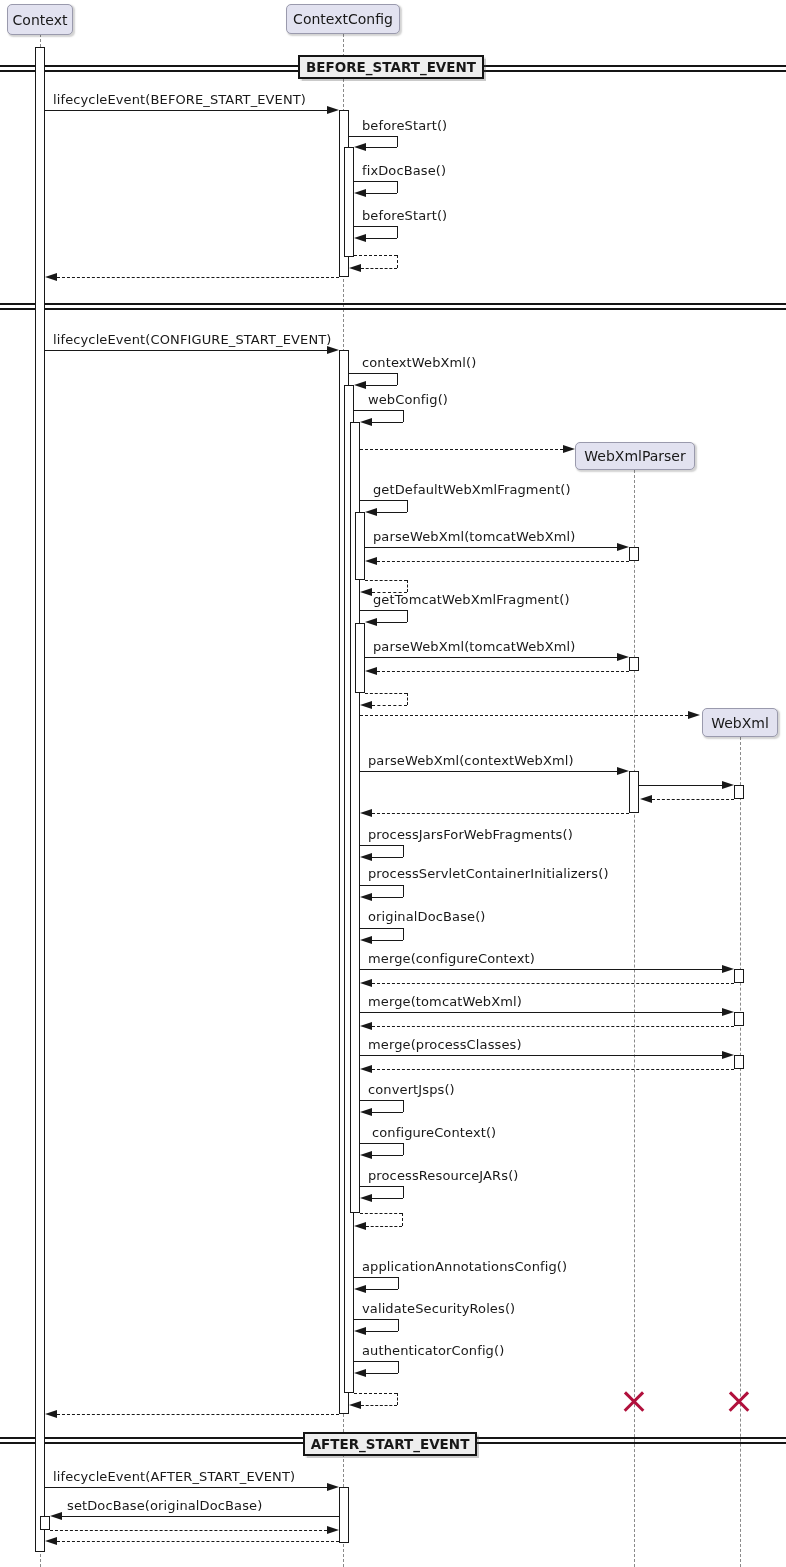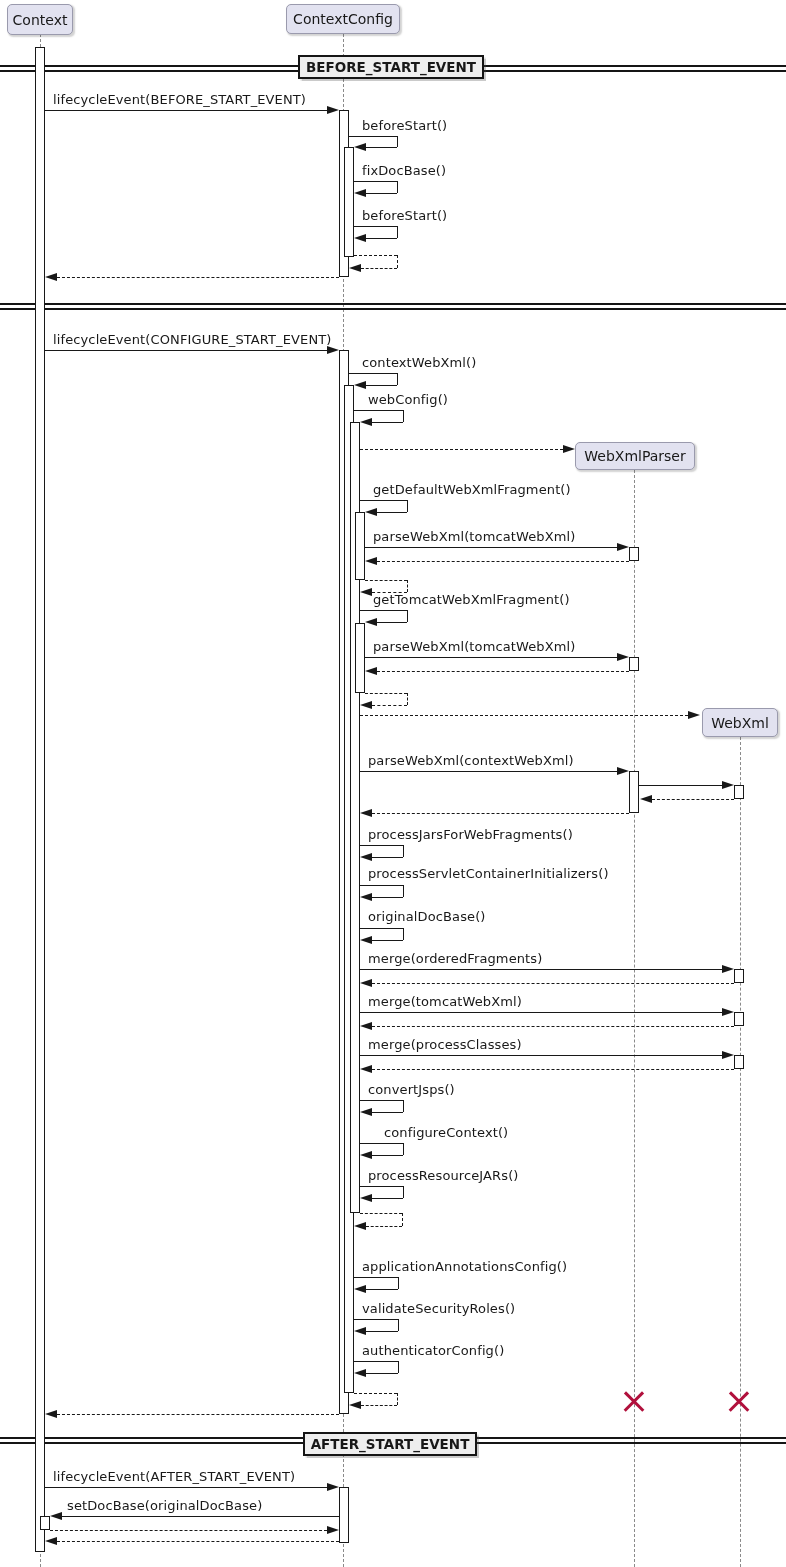--- a/index.html
+++ b/index.html
@@ -224,21 +224,21 @@
 
   <div>
     <span class="lbl" style="left:368px;top:909px">originalDocBase()</span>
     <div class="hl" style="left:360px;top:928px;width:43px"></div>
     <div class="vl" style="left:403px;top:928px;height:12px"></div>
     <div class="hl" style="left:372px;top:940px;width:31px"></div>
     <div class="al" style="left:360px;top:935.5px"></div>
   </div>
 
   <div>
-    <span class="lbl" style="left:368px;top:951px">merge(orderedFragments)</span>
+    <span class="lbl" style="left:368px;top:951px">merge(configureContext)</span>
     <div class="hl" style="left:360px;top:969px;width:362px"></div>
     <div class="ar" style="left:722px;top:964.5px"></div>
     <div class="hd" style="left:372px;top:983px;width:362px"></div>
     <div class="al" style="left:360px;top:978.5px"></div>
   </div>
 
   <div>
     <span class="lbl" style="left:368px;top:994px">merge(tomcatWebXml)</span>
     <div class="hl" style="left:360px;top:1012px;width:362px"></div>
     <div class="ar" style="left:722px;top:1007.5px"></div>
@@ -256,21 +256,21 @@
 
   <div>
     <span class="lbl" style="left:368px;top:1082px">convertJsps()</span>
     <div class="hl" style="left:360px;top:1100px;width:43px"></div>
     <div class="vl" style="left:403px;top:1100px;height:12px"></div>
     <div class="hl" style="left:372px;top:1112px;width:31px"></div>
     <div class="al" style="left:360px;top:1107.5px"></div>
   </div>
 
   <div>
-    <span class="lbl" style="left:384px;top:1125px">configureContext()</span>
+    <span class="lbl" style="left:372px;top:1125px">configureContext()</span>
     <div class="hl" style="left:360px;top:1143px;width:43px"></div>
     <div class="vl" style="left:403px;top:1143px;height:12px"></div>
     <div class="hl" style="left:372px;top:1155px;width:31px"></div>
     <div class="al" style="left:360px;top:1150.5px"></div>
   </div>
 
   <div>
     <span class="lbl" style="left:368px;top:1168px">processResourceJARs()</span>
     <div class="hl" style="left:360px;top:1186px;width:43px"></div>
     <div class="vl" style="left:403px;top:1186px;height:12px"></div>

